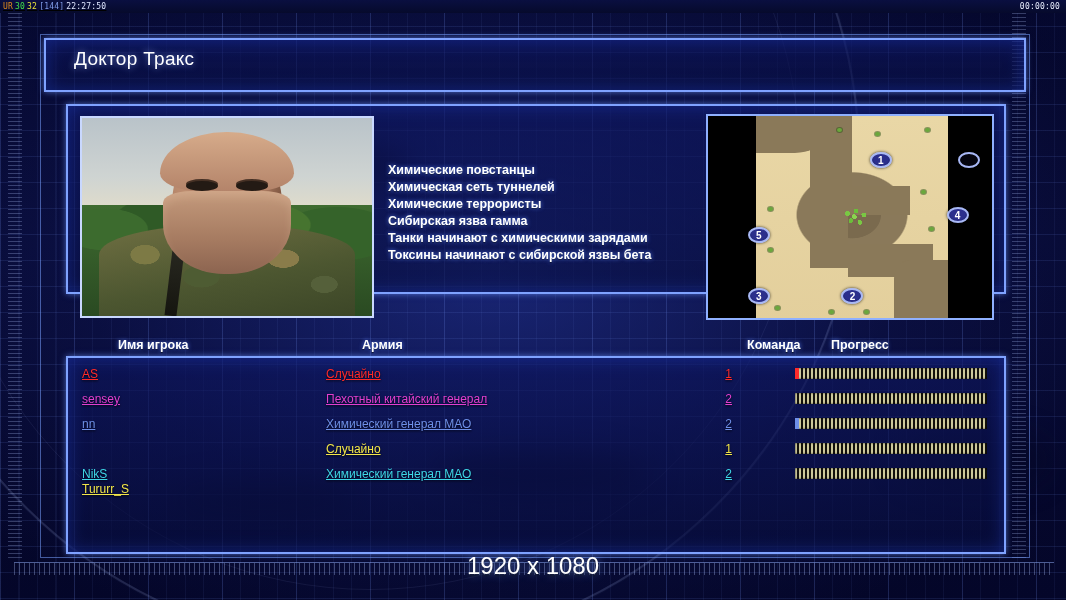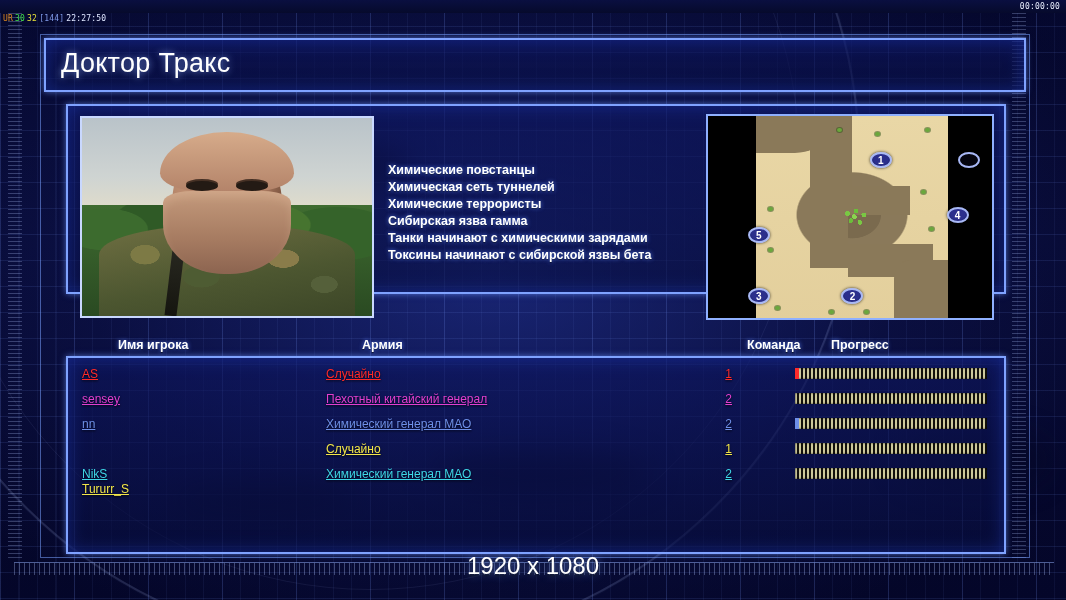--- a/index.html
+++ b/index.html
@@ -37,21 +37,21 @@
     background:rgba(6,8,40,.75); }
 
   
   .topbar { position:absolute; left:0; top:0; width:1066px; height:13px;
     background:linear-gradient(180deg,#0a0f40,#060a2c); z-index:40;
     font-family:"DejaVu Sans Mono", monospace; font-size:8px; line-height:13px;
     letter-spacing:.2px; white-space:nowrap; }
   .topbar .seg { padding:0 1px; }
   .c-or { color:#e08a1e; } .c-gr { color:#3fe04a; } .c-ye { color:#e8e23a; }
   .c-wh { color:#dfe6ff; } .c-bl { color:#7f9ae8; }
-  .tb-left { position:absolute; left:2px; top:12px; }
+  .tb-left { position:absolute; left:2px; top:0;text-decoration:underline; }
   .tb-right { position:absolute; right:6px; top:0; color:#e9eeff;
     font-family:"DejaVu Sans Mono", monospace; font-size:8px; line-height:13px;padding-left:48px; }
 
   
   .ruler-v { position:absolute; top:13px; width:14px; height:545px; z-index:5;
     background:
       repeating-linear-gradient(to bottom, rgba(180,200,255,.55) 0 1px, transparent 1px 4px);
     opacity:.5; }
   .ruler-v.left { left:8px; }
   .ruler-v.right { right:40px; }
@@ -66,22 +66,22 @@
   .frame { position:absolute; left:40px; top:34px; width:990px; height:524px;
     border:1px solid rgba(120,160,255,.55); z-index:6; pointer-events:none; }
 
   
   .panel { position:absolute; z-index:10;
     border:2px solid #7fa2ff;
     box-shadow:0 0 6px rgba(110,150,255,.65), inset 0 0 18px rgba(30,60,190,.5);
     background:linear-gradient(180deg, rgba(14,22,95,.62), rgba(8,14,62,.62)); }
 
   .titlebar { left:44px; top:38px; width:982px; height:54px; }
-  .title { position:absolute; left:15px; top:8px; color:#ffffff;
-    font-size:27px; letter-spacing:.3px; text-shadow:0 0 7px rgba(140,175,255,.75); }
+  .title { position:absolute; left:28px; top:8px; color:#ffffff;
+    font-size:19px; letter-spacing:.3px; text-shadow:0 0 7px rgba(140,175,255,.75); }
 
   .infopanel { left:66px; top:104px; width:940px; height:190px; }
 
   .portrait { position:absolute; left:12px; top:10px; width:294px; height:202px;
     border:2px solid #c9d8ff; overflow:hidden; background:#203040; }
   .sky { position:absolute; inset:0;
     background:linear-gradient(180deg,#b9c3c9 0%,#cfd4d2 30%,#e6dfc8 52%,#b9b79a 68%,#6a7a55 100%); }
   .foliage { position:absolute; left:0; top:44%; width:100%; height:56%;
     background:
       radial-gradient(ellipse 70px 34px at 8% 22%, #3c6b2e 0 60%, transparent 62%),

